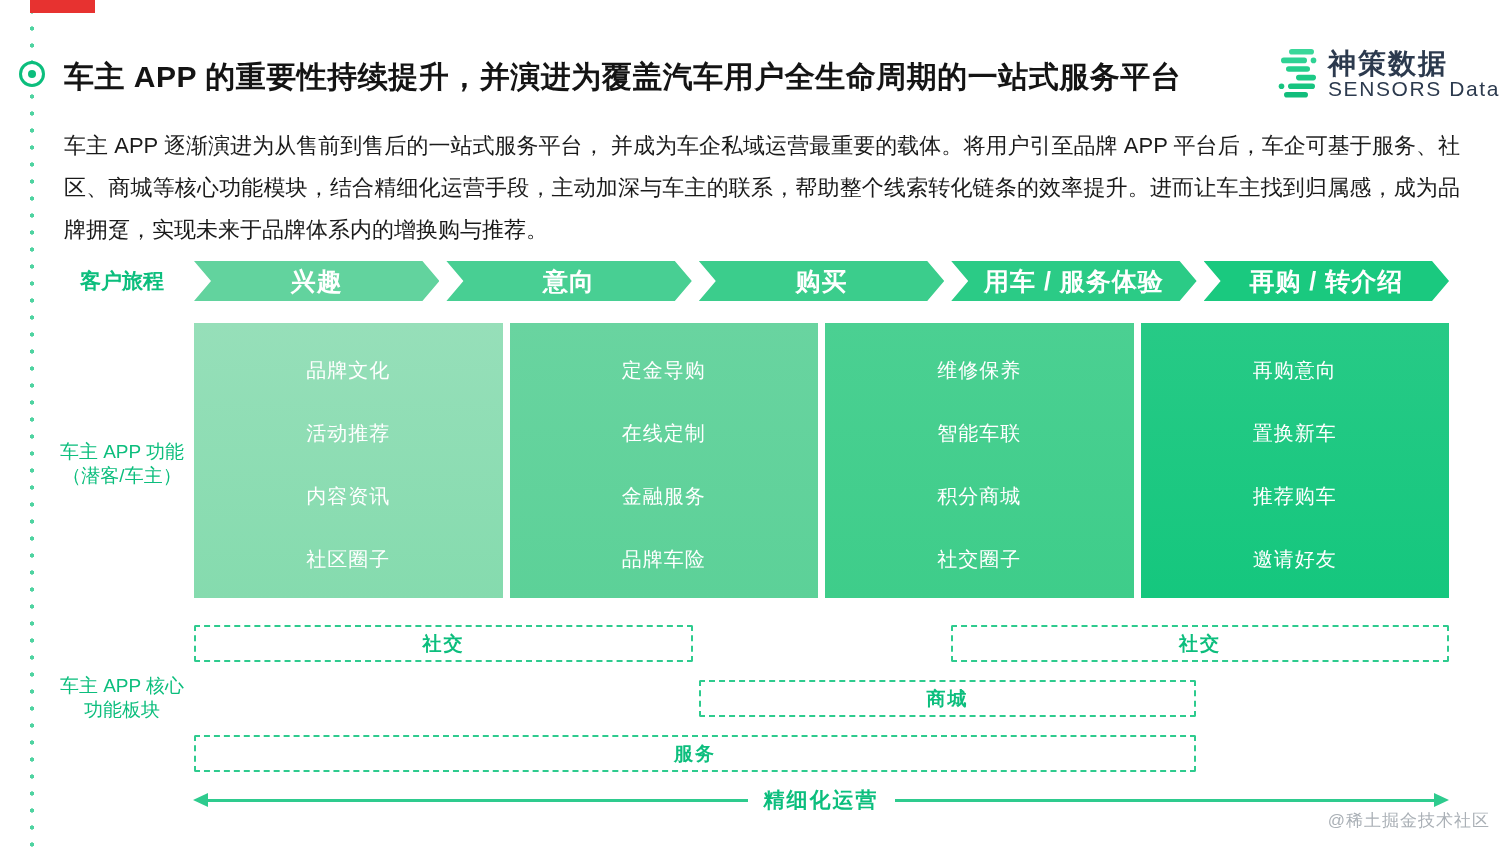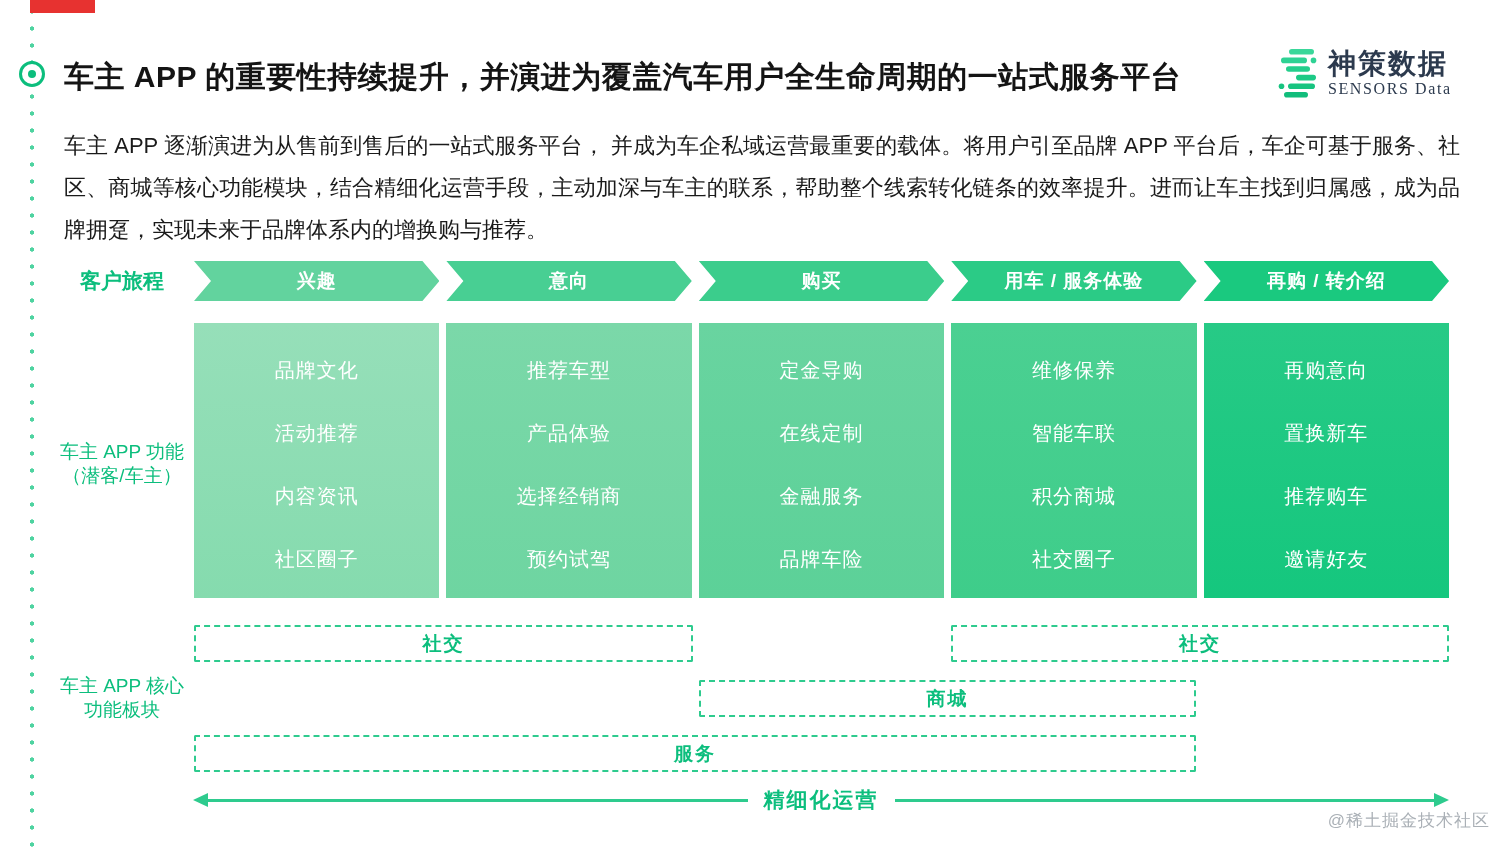--- a/index.html
+++ b/index.html
@@ -30,37 +30,37 @@
   }
   .bullseye i{display:block;width:8px;height:8px;border-radius:50%;background:var(--accent);}
   .page-title{
     position:absolute;left:64px;top:57px;width:1180px;
     font-size:30px;font-weight:700;color:var(--ink);letter-spacing:.5px;white-space:nowrap;
   }
   
   .logo{position:absolute;left:1278px;top:48px;display:flex;align-items:center;}
   .logo-mark{width:40px;height:52px;margin-right:10px;}
   .logo-text .cn{font-size:28px;font-weight:700;color:var(--navy);letter-spacing:2px;line-height:30px;}
-  .logo-text .en{font-size:16px;color:var(--navy);letter-spacing:1.6px;line-height:20px;font-family:Liberation Serif, serif;}
+  .logo-text .en{font-size:21px;color:var(--navy);letter-spacing:1.6px;line-height:20px;}
   
   .intro{
     position:absolute;left:64px;top:125px;width:1396px;
     font-size:22px;line-height:42px;color:#1a1a1a;text-align:justify;
   }
   
   .journey-label{
     position:absolute;left:80px;top:261px;height:40px;line-height:40px;
     font-size:21px;font-weight:700;color:var(--accent);white-space:nowrap;
   }
   .journey{position:absolute;left:194px;top:261px;width:1255px;height:40px;display:flex;gap:7px;}
   .stage{
     flex:1;display:flex;align-items:center;justify-content:center;
     clip-path:polygon(0 0,calc(100% - 17px) 0,100% 50%,calc(100% - 17px) 100%,0 100%,17px 50%);
   }
-  .stage span{color:#fff;font-size:19px;font-weight:700;letter-spacing:1px;white-space:nowrap;}
+  .stage span{color:#fff;font-size:25px;font-weight:700;letter-spacing:1px;white-space:nowrap;}
   
   .columns{position:absolute;left:194px;top:323px;width:1255px;height:275px;display:flex;gap:7px;}
   .col{
     flex:1;display:flex;flex-direction:column;align-items:center;justify-content:center;
     gap:36px;padding-top:8px;
   }
   .col-item{color:#ffffff;font-size:20px;letter-spacing:1px;white-space:nowrap;text-align:center;}
   .side-label{
     position:absolute;left:40px;width:164px;text-align:center;
     color:var(--accent);font-size:19px;font-weight:400;line-height:24px;white-space:nowrap;
@@ -141,26 +141,20 @@
   <div>车主 APP 功能</div>
   <div>（潜客/车主）</div>
 </div>
 <div class="columns">
   <div class="col" style="background: linear-gradient(rgb(150, 223, 185) 0%, rgb(133, 219, 174) 100%);">
     <div class="col-item">品牌文化</div>
     <div class="col-item">活动推荐</div>
     <div class="col-item">内容资讯</div>
     <div class="col-item">社区圈子</div>
   </div>
-  <div class="col" style="background: linear-gradient(rgb(123, 216, 169) 0%, rgb(110, 213, 161) 100%);">
-    <div class="col-item">推荐车型</div>
-    <div class="col-item">产品体验</div>
-    <div class="col-item">选择经销商</div>
-    <div class="col-item">预约试驾</div>
-  </div>
   <div class="col" style="background: linear-gradient(rgb(105, 212, 160) 0%, rgb(92, 209, 152) 100%);">
     <div class="col-item">定金导购</div>
     <div class="col-item">在线定制</div>
     <div class="col-item">金融服务</div>
     <div class="col-item">品牌车险</div>
   </div>
   <div class="col" style="background: linear-gradient(rgb(75, 208, 146) 0%, rgb(62, 205, 138) 100%);">
     <div class="col-item">维修保养</div>
     <div class="col-item">智能车联</div>
     <div class="col-item">积分商城</div>

